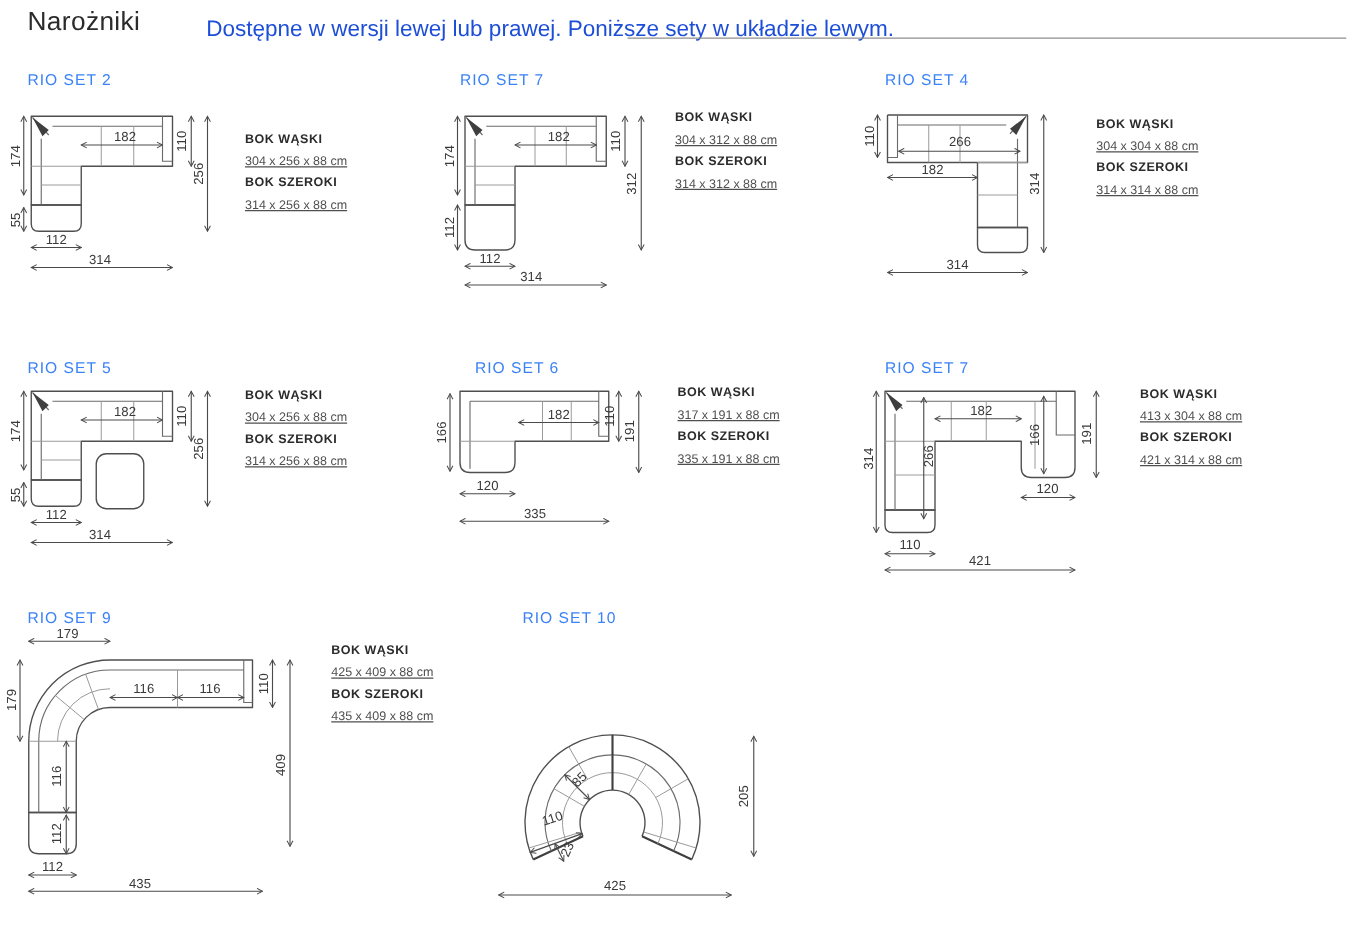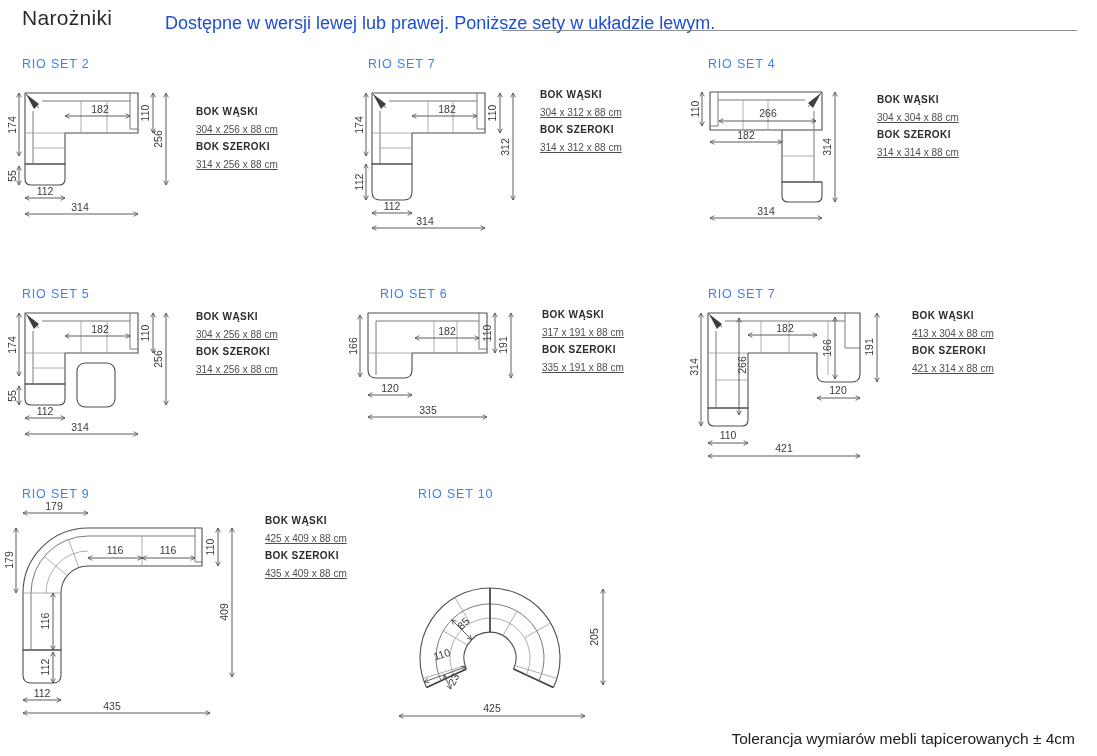--- a/index.html
+++ b/index.html
@@ -268,15 +268,14 @@
     <div class="spec-b">BOK SZEROKI</div>
     <div class="spec-v">421 x 314 x 88 cm</div>
   </div>
   <div class="abs spec" style="left:265px;top:512px">
     <div class="spec-b">BOK WĄSKI</div>
     <div class="spec-v">425 x 409 x 88 cm</div>
     <div class="spec-b">BOK SZEROKI</div>
     <div class="spec-v">435 x 409 x 88 cm</div>
   </div>
 
-  <div class="abs footer-note" style="right:22px;top:730px">Tolerancja wymiarów mebli tapicerowanych ± 4cm</div>
 
 </div>
 
 </body></html>

